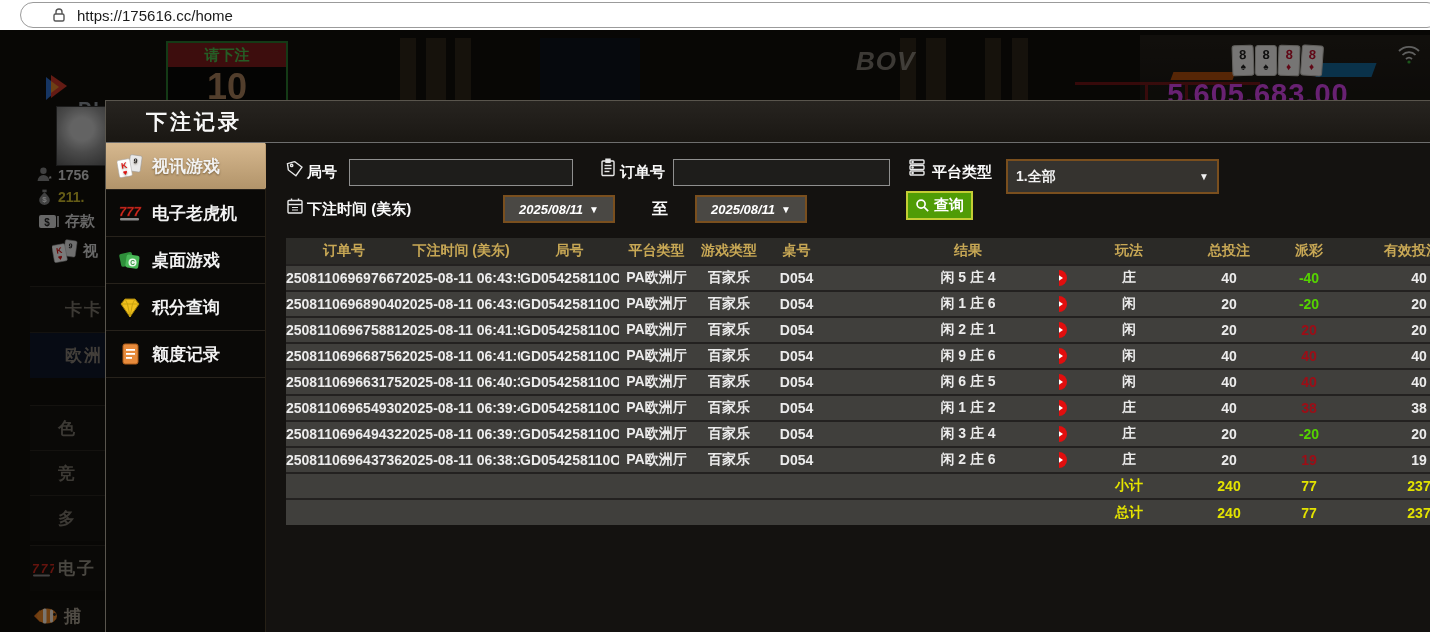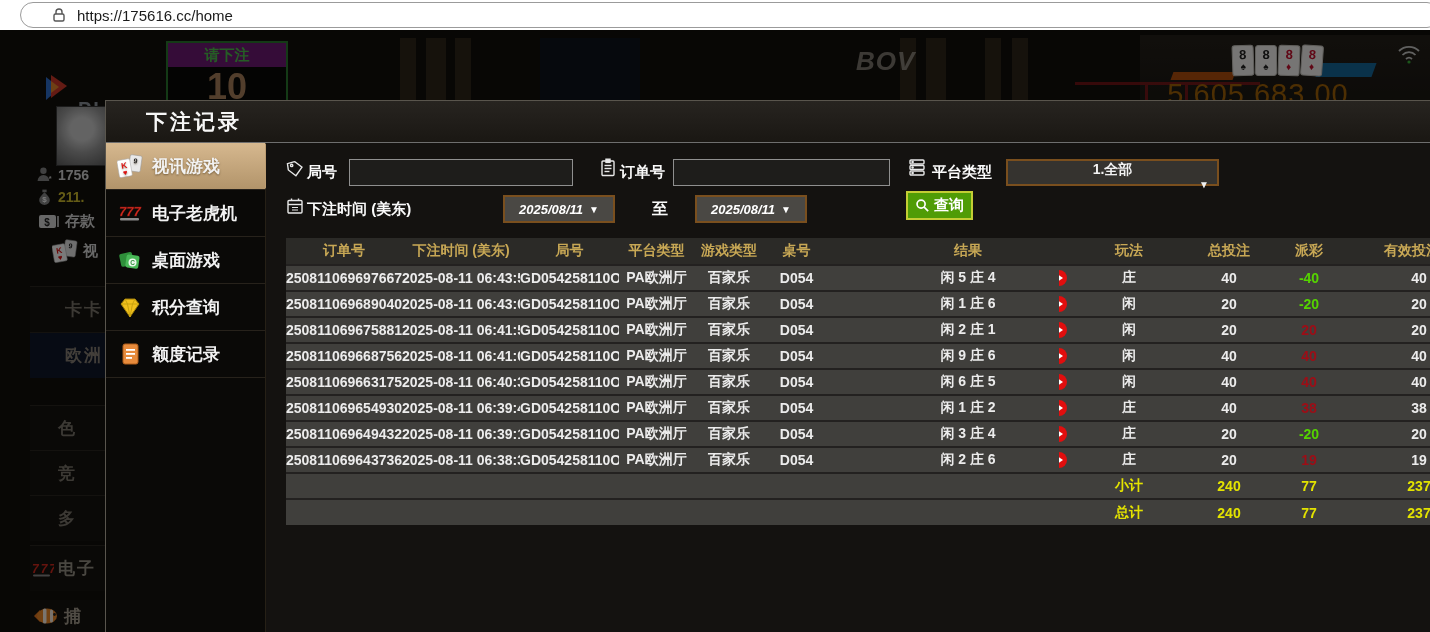--- a/index.html
+++ b/index.html
@@ -22,35 +22,35 @@
   .navy { position:absolute; left:540px; top:8px; width:100px; height:72px; background:#0c1422; opacity:.8; }
   .neon { position:absolute; background:#c0181f; opacity:.55; }
   .studio-glow { position:absolute; left:1140px; top:5px; width:290px; height:90px;
     background:linear-gradient(180deg,#2a251d,#1a1712); opacity:.8; }
 
   .bg-ui { position:absolute; inset:0; }
   .brand { position:absolute; left:40px; top:24px; display:flex; align-items:center; gap:6px; }
   .brand-text { color:#8f959d; font-size:20px; font-weight:bold; letter-spacing:2px;margin-top:44px; }
   .bet-box { position:absolute; left:166px; top:11px; width:122px; height:66px;
     border:2px solid #2b7a2e; background:rgba(8,8,8,.85); }
-  .bet-box .prompt { height:24px; background:#701a75; color:#4fc24f; font-size:15px; font-weight:bold;
+  .bet-box .prompt { height:24px; background:#7f1d1d; color:#4fc24f; font-size:15px; font-weight:bold;
     text-align:center; line-height:24px; }
   .bet-box .count { color:#ab825c; font-size:36px; font-weight:bold; text-align:center; line-height:40px; }
   .bov { position:absolute; left:856px; top:16px; color:#d5cec3; font-size:26px; font-weight:bold;
     font-style:italic; opacity:.55; letter-spacing:1px; }
   .bar-orange { position:absolute; left:1172px; top:42px; width:62px; height:8px; background:#b5500e; transform:skewX(-20deg); }
   .bar-blue { position:absolute; left:1318px; top:33px; width:56px; height:14px; background:#15699c; transform:skewX(-20deg); }
   .cards-row { position:absolute; left:1232px; top:15px; display:flex; gap:1px; }
   .pcard { width:22px; height:31px; background:#f7f5f2; border-radius:3px; border:1px solid #c9c6c0;
     font-weight:bold; text-align:center; line-height:1; padding-top:2px; }
   .pcard .r { font-size:13px; display:block; }
   .pcard .s { font-size:10px; display:block; margin-top:1px; }
   .pcard.black { color:#222; } .pcard.red { color:#c8102e; }
   .jackpot { position:absolute; left:1128px; top:48px; width:260px; text-align:center;
-    color:#a16207; font-size:29px; font-weight:normal; letter-spacing:1px; }
+    color:#d946ef; font-size:29px; font-weight:bold; letter-spacing:1px; }
   .wifi { position:absolute; left:1396px; top:13px; }
   .road-num { position:absolute; color:#8a8a8a; font-size:12px; left:1416px; }
 
   .avatar { position:absolute; left:56px; top:76px; width:52px; height:60px;
     background:radial-gradient(circle at 50% 38%, #cfcfcf 0 26%, #9a9a9a 55%, #5f5f5f 100%);
     border:1px solid #3a3a3a; }
   .bg-row { position:absolute; display:flex; align-items:center; gap:5px; color:#d8d8d8;
     font-size:14px; font-weight:bold; }
   .bg-balance { color:#d2bf2e; }
   .bg-nav { position:absolute; left:30px; width:75px; height:46px; background:#16130f;
@@ -77,23 +77,23 @@
     text-shadow:0 1px 2px rgba(60,40,10,.55); }
   .menu-item.active::after { content:""; position:absolute; right:-17px; top:0;
     border-top:23.5px solid transparent; border-bottom:23.5px solid transparent;
     border-left:17px solid #bd9d72; }
 
   .content { position:absolute; left:160px; top:42px; right:0; bottom:0; background:#141210; }
   .f-label { position:absolute; color:#fafafa; font-size:15px; font-weight:bold; }
   .f-icon { position:absolute; }
   .txt-input { position:absolute; height:27px; background:#1e1d1b; border:1px solid #8f8f8f;
     color:#f0f0f0; font-size:13px; padding:0 6px; outline:none; }
-  .sel-box { position:absolute; height:27px; background:#35332f; border:2px solid #7a4f1e;
+  .sel-box { position:absolute; height:35px; background:#35332f; border:2px solid #7a4f1e;
     color:#f2f2f2; font-size:14px; font-weight:bold; display:flex; align-items:center;
-    padding:0 8px; cursor:pointer;flex-direction:column; }
+    padding:0 8px; cursor:pointer; }
   .sel-box .arrow { margin-left:auto; font-size:10px; color:#f0f0f0; }
   .date-box { position:absolute; height:28px; width:112px; background:#4a4844; border:2px solid #7a4f1e;
     color:#fff; font-size:13px; font-weight:bold; display:flex; align-items:center;
     justify-content:center; gap:6px; cursor:pointer;font-style:italic; }
   .date-box .arrow { font-size:10px; }
   .search-btn { position:absolute; height:29px; background:#4f9c06; border:2px solid #c3cd34;
     color:#fff; font-size:15px; font-weight:bold; display:flex; align-items:center; gap:4px;
     padding:0 7px; cursor:pointer; }
 
   

